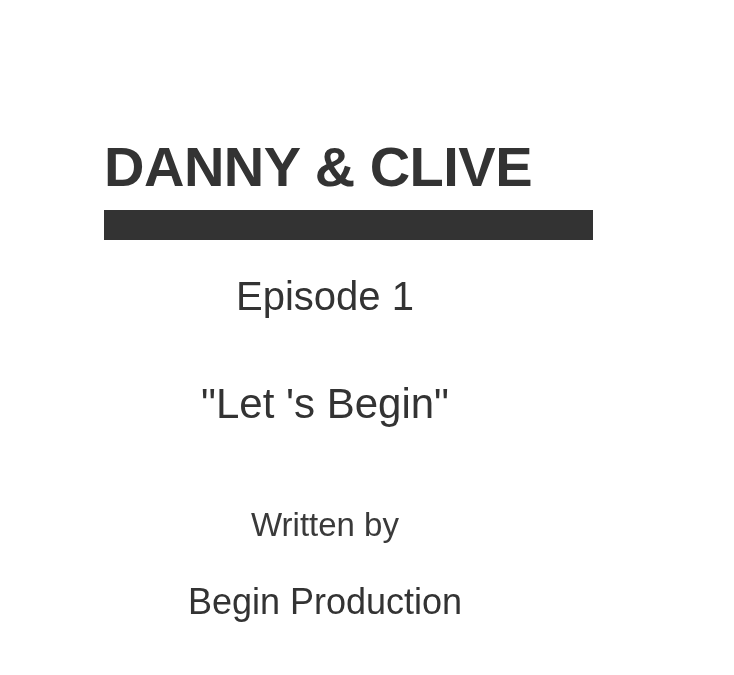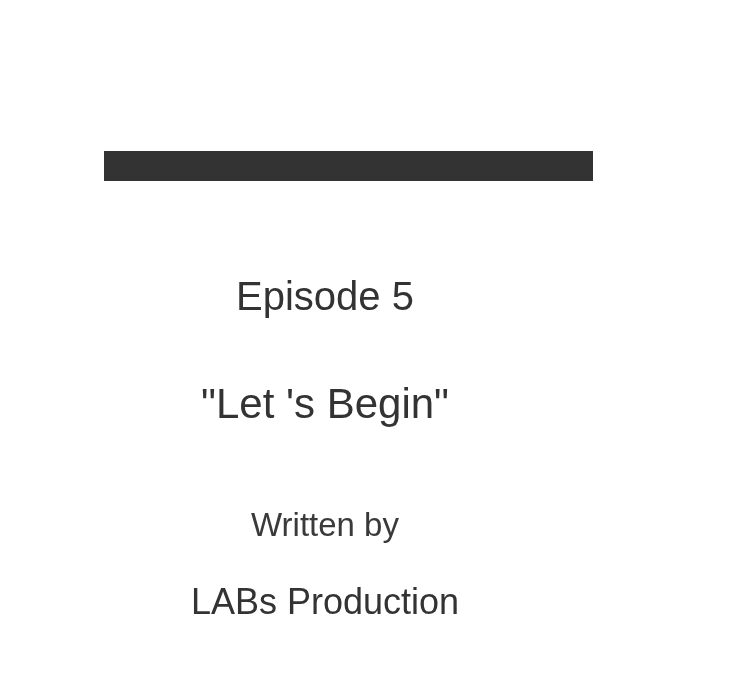--- a/index.html
+++ b/index.html
@@ -92,26 +92,27 @@
     line-height: 1.2;
     color: #333333;
   }
 </style>
 </head>
 <body>
 
 <div class="title-card">
 
   <div class="title-block">
+    <h1 class="show-title">DANNY &amp; CLIVE</h1>
     <div class="title-rule"></div>
   </div>
 
   <div class="credits">
-    <p class="episode-number">Episode 5</p>
+    <p class="episode-number">Episode 1</p>
 
     <p class="episode-title">"Let 's Begin"</p>
 
     <p class="written-by">Written by</p>
 
-    <p class="production-house">LABs Production</p>
+    <p class="production-house">Begin Production</p>
   </div>
 
 </div>
 
 </body></html>

